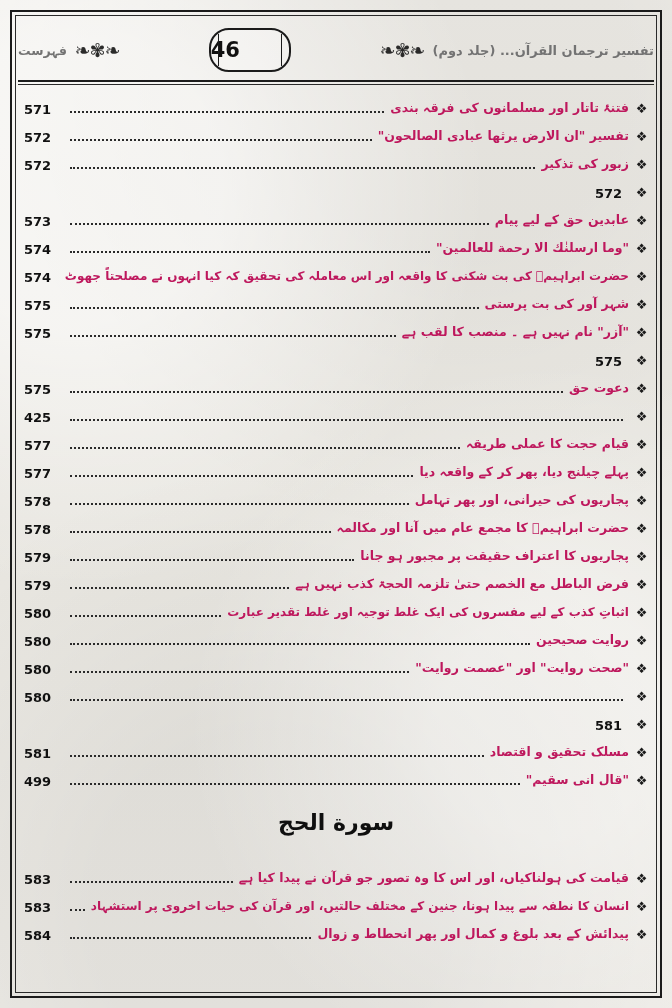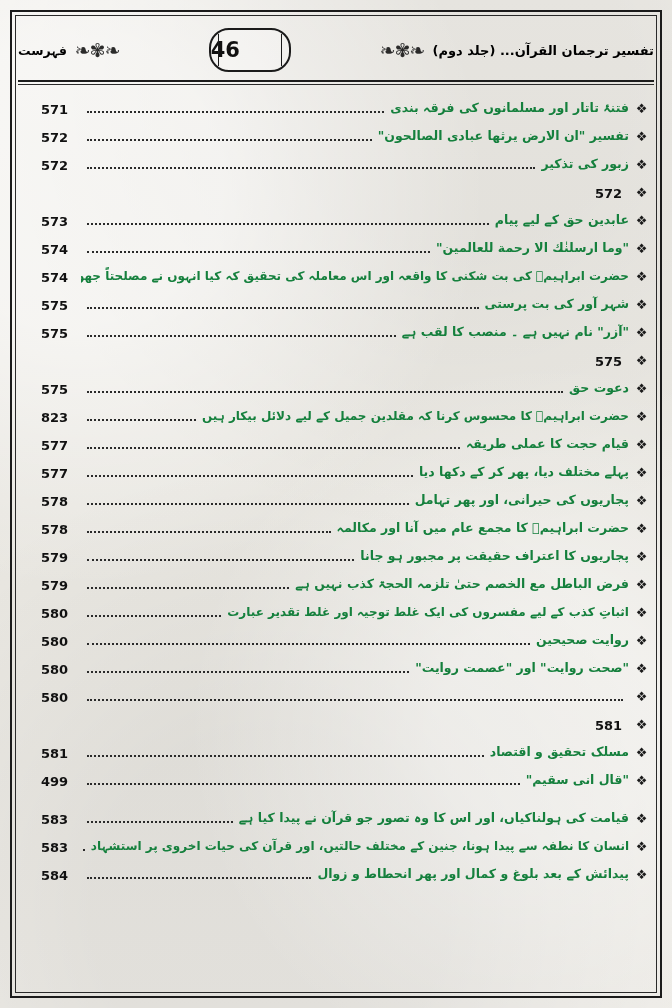--- a/index.html
+++ b/index.html
@@ -61,21 +61,21 @@
   .hdr-side {
     display: flex;
     align-items: center;
     gap: 8px;
     white-space: nowrap;
   }
   .hdr-text {
     font-family: "DejaVu Sans", sans-serif;
     font-size: 13px;
     font-weight: bold;
-    color: #000000;
+    color: #737373;
     letter-spacing: 0px;
   }
   .hdr-text.small {
     font-size: 12.5px;
   }
   .orn {
     color: #1a1a1a;
     font-size: 17px;
     line-height: 1;
     letter-spacing: -2px;
@@ -158,21 +158,21 @@
     min-width: 0;
     display: flex;
     align-items: flex-end;
     overflow: hidden;
   }
   .title {
     flex: 0 0 auto;
     font-family: "DejaVu Sans", sans-serif;
     font-size: 12.5px;
     font-weight: bold;
-    color: #15803d;
+    color: #be185d;
     white-space: nowrap;
     line-height: 20px;
     padding-bottom: 2px;
   }
   .title.two-line {
     font-size: 12px;
   }
   .dots {
     flex: 1 1 auto;
     min-width: 10px;
@@ -182,21 +182,20 @@
   }
   .pg {
     flex: 0 0 auto;
     width: 34px;
     text-align: left;
     font-family: "DejaVu Sans", sans-serif;
     font-size: 13px;
     font-weight: bold;
     color: #111;
     padding-bottom: 3px;
-    margin-left: 17px;
   }
 
   
   .surah {
     height: 60px;
     display: flex;
     align-items: center;
     justify-content: center;
     direction: rtl;
   }
@@ -325,39 +324,38 @@
       <span class="entry">
         <span class="title">دعوت حق</span>
         <span class="dots"></span>
       </span>
       <span class="pg">575</span>
     </div>
 
     <div class="row">
       <span class="bullet">❖</span>
       <span class="entry">
-        <span class="title two-line">حضرت ابراہیمؑ کا محسوس کرنا کہ مقلدین جمیل کے لیے دلائل بیکار ہیں</span>
-        <span class="dots"></span>
-      </span>
-      <span class="pg">823</span>
+        <span class="dots"></span>
+      </span>
+      <span class="pg">425</span>
     </div>
 
     <div class="row">
       <span class="bullet">❖</span>
       <span class="entry">
         <span class="title">قیام حجت کا عملی طریقہ</span>
         <span class="dots"></span>
       </span>
       <span class="pg">577</span>
     </div>
 
     <div class="row">
       <span class="bullet">❖</span>
       <span class="entry">
-        <span class="title">پہلے مختلف دیا، پھر کر کے دکھا دیا</span>
+        <span class="title">پہلے چیلنج دیا، پھر کر کے واقعہ دیا</span>
         <span class="dots"></span>
       </span>
       <span class="pg">577</span>
     </div>
 
     <div class="row">
       <span class="bullet">❖</span>
       <span class="entry">
         <span class="title">پجاریوں کی حیرانی، اور پھر تہامل</span>
         <span class="dots"></span>
@@ -443,20 +441,23 @@
 
     <div class="row">
       <span class="bullet">❖</span>
       <span class="entry">
         <span class="title">"قال انی سقیم"</span>
         <span class="dots"></span>
       </span>
       <span class="pg">499</span>
     </div>
 
+    <div class="surah">
+      <span class="surah-title">سورة الحج</span>
+    </div>
 
     <div class="spacer-sm"></div>
 
     <div class="row">
       <span class="bullet">❖</span>
       <span class="entry">
         <span class="title">قیامت کی ہولناکیاں، اور اس کا وہ تصور جو قرآن نے پیدا کیا ہے</span>
         <span class="dots"></span>
       </span>
       <span class="pg">583</span>

